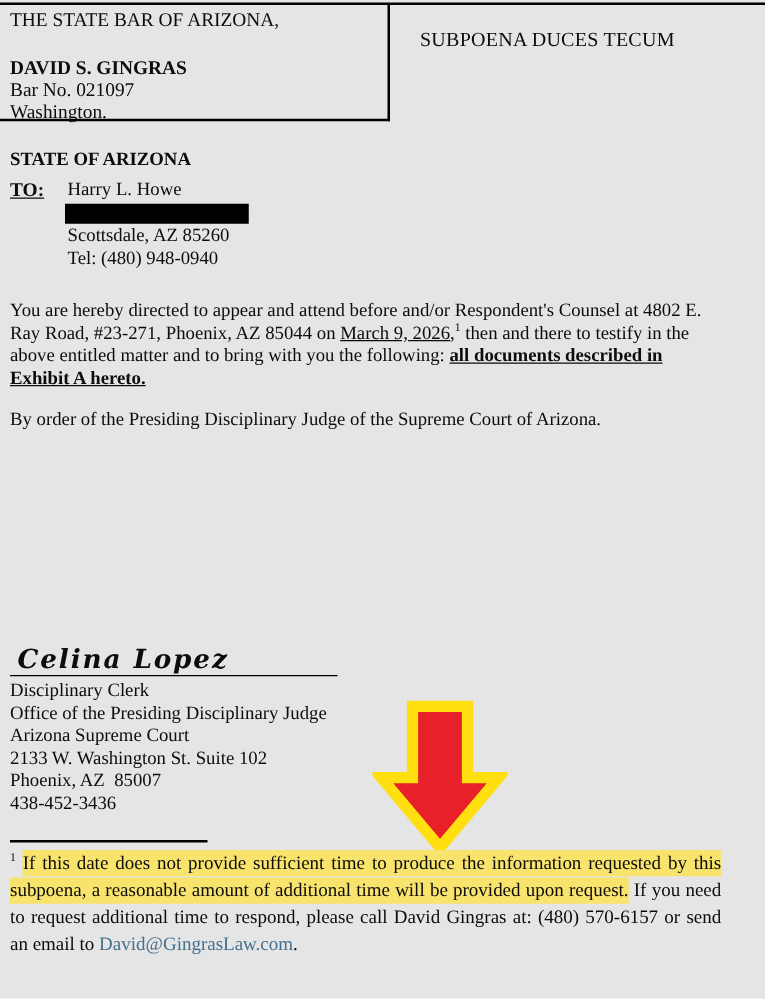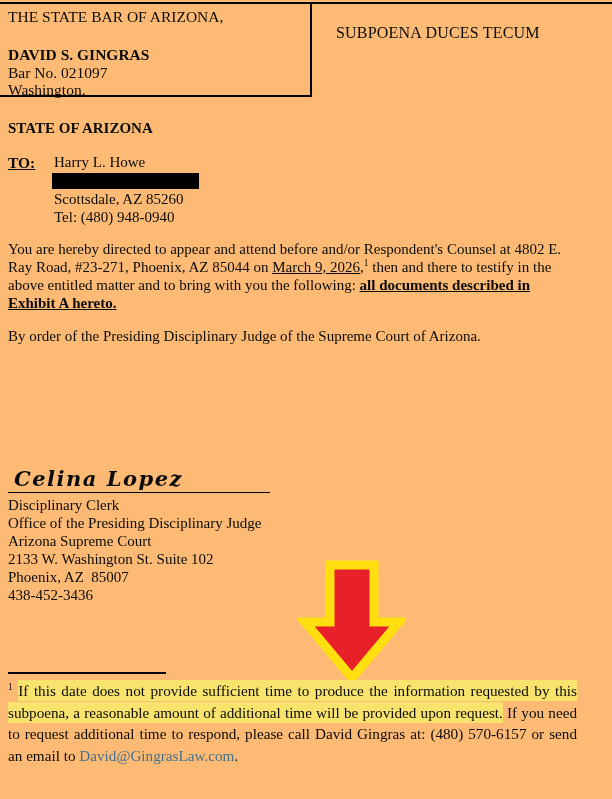--- a/index.html
+++ b/index.html
@@ -2,21 +2,21 @@
 <html><head>
 <meta charset="utf-8">
 <style>
   * { margin: 0; padding: 0; box-sizing: border-box; }
   html, body { background: #ffffff; }
   .page {
     position: relative;
     width: 612px;
     height: 799px;
     margin: 0 auto;
-    background: #fdba74;
+    background: #e5e5e5;
     font-family: "Liberation Serif", serif;
     color: #0c0c0c;
     overflow: hidden;
   }
   .top-rule {
     position: absolute;
     left: 0; top: 2px;
     width: 612px;
     border-top: 2.5px solid #000;
   }
@@ -44,21 +44,21 @@
   }
   .state-heading {
     position: absolute;
     left: 8px; top: 120px;
     font-size: 15px;
     font-weight: bold;
   }
   
   .to-row {
     position: absolute;
-    left: 8px; top: 154px;
+    left: 8px; top: 144px;
     display: flex;
     font-size: 15px;
   }
   .to-label {
     width: 46px;
     font-weight: bold;
     text-decoration: underline;
     font-size: 15.5px;
   }
   .to-name { line-height: 17px; }
@@ -86,20 +86,21 @@
     position: absolute;
     left: 8px; top: 466px;
     font-size: 15px;
   }
   .sig-line-wrap {
     display: inline-block;
     width: 262px;
     border-bottom: 1.6px solid #000;
     padding: 0 0 1px 6px;
     margin-bottom: 3px;
+    margin-top: 48px;
   }
   .sig-name {
     font-family: "DejaVu Serif", serif;
     font-style: italic;
     font-weight: bold;
     font-size: 21px;
     letter-spacing: 1.5px;
   }
   .sig-line { line-height: 18px; white-space: pre-wrap; }
   

